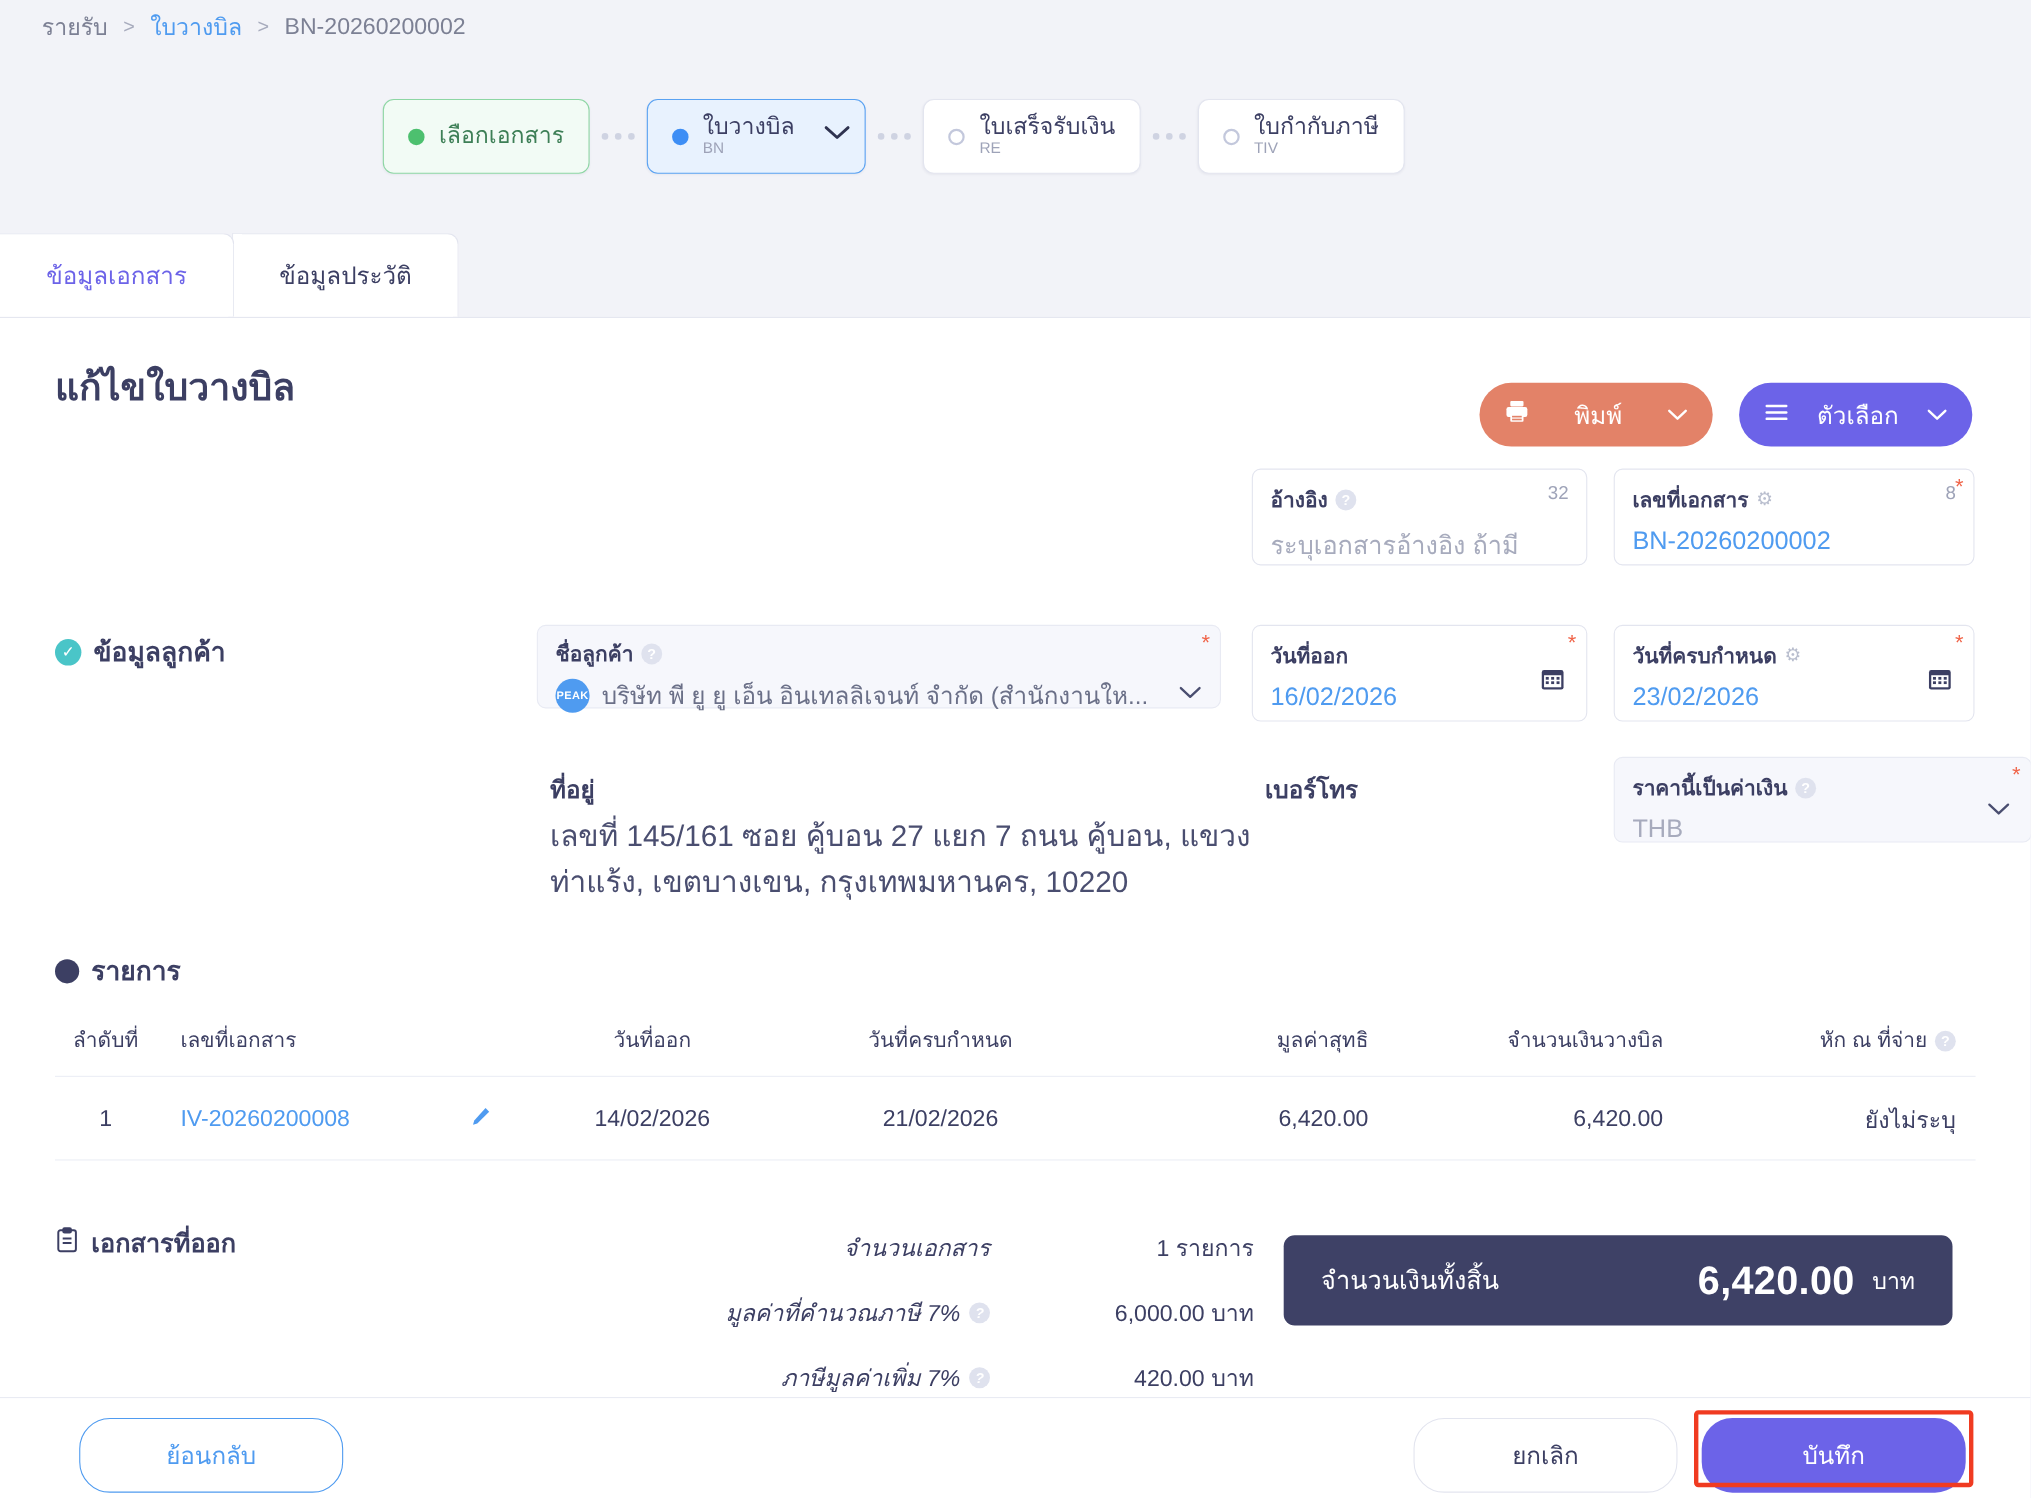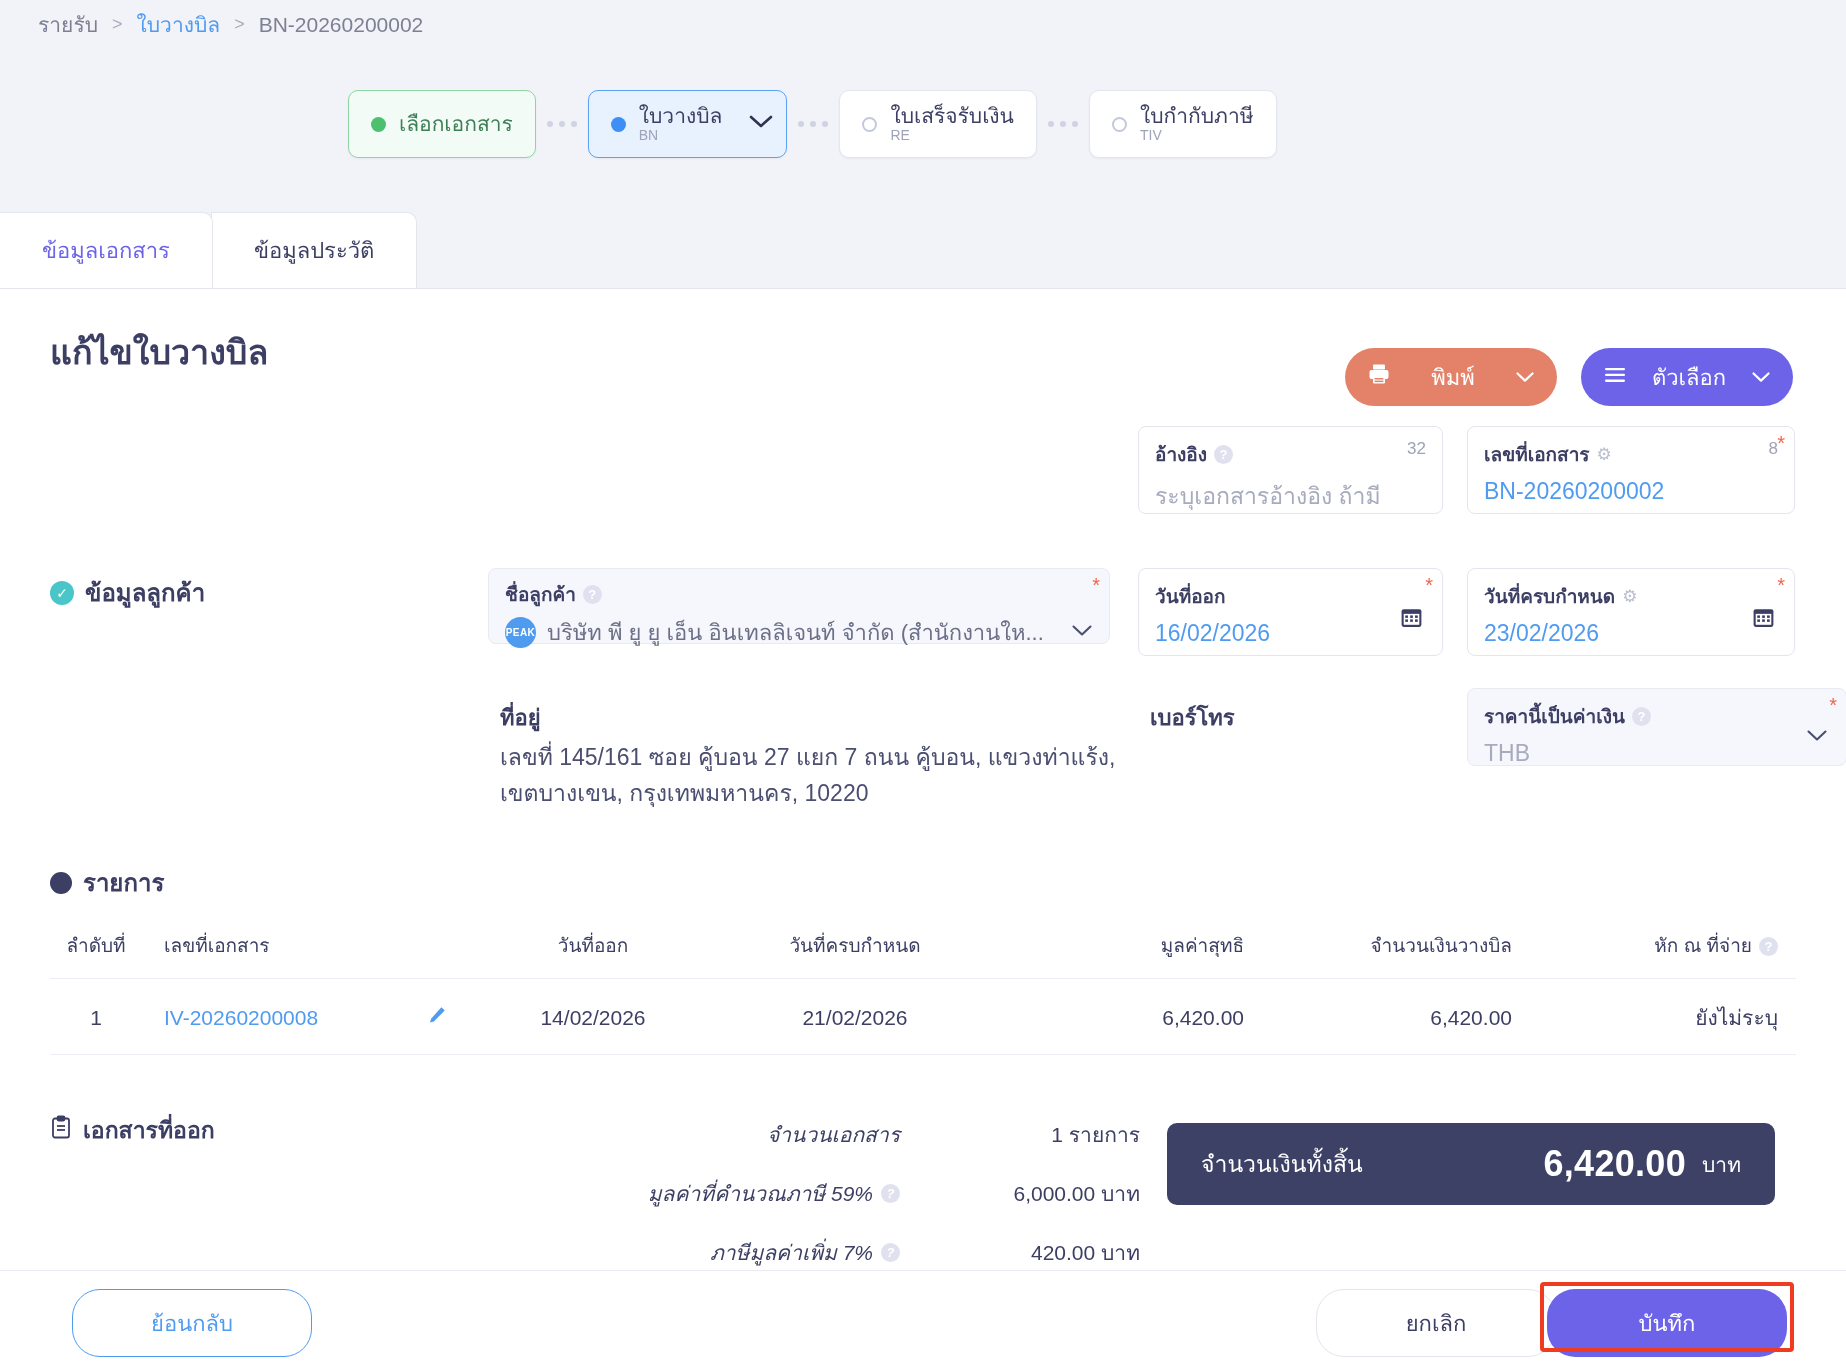--- a/index.html
+++ b/index.html
@@ -143,21 +143,21 @@
     display: flex; align-items: center; justify-content: center; flex: none;
   }
   .cust-name {
     font-size: 22px; color: #6b7088; white-space: nowrap;
     overflow: hidden; text-overflow: ellipsis; flex: 1;
   }
 
   .addr-label { position: absolute; left: 500px; top: 700px; font-size: 22px; font-weight: 700; }
   .addr-text {
     position: absolute; left: 500px; top: 740px; width: 640px;
-    font-size: 23px; color: #4a4e70; line-height: 1.55;
+    font-size: 27px; color: #4a4e70; line-height: 1.55;
   }
   .phone-label { position: absolute; left: 1150px; top: 700px; font-size: 22px; font-weight: 700; }
 
   
   .tbl { position: absolute; left: 50px; top: 930px; width: 1746px; }
   .thead {
     display: flex; align-items: center; font-size: 19px; color: #3c3f63;
     padding-bottom: 18px; border-bottom: 1px solid #eceef5;
   }
   .trow {
@@ -202,21 +202,21 @@
   .footer {
     position: absolute; left: 0; top: 1270px; width: 1846px; height: 92px;
     background: #fff; border-top: 1px solid #e9ebf3;
   }
   .fbtn {
     position: absolute; height: 68px; border-radius: 28px;
     display: flex; align-items: center; justify-content: center;
     font-size: 22px; cursor: pointer; background: #fff;
   }
   .btn-back { left: 72px; top: 18px; width: 240px; border: 1.5px solid #4f9bf0; color: #4f9bf0; }
-  .btn-cancel { left: 1316px; top: 18px; width: 240px; border: 1.5px solid #e3e5ef; color: #3c3f63; }
+  .btn-cancel { left: 1285px; top: 18px; width: 240px; border: 1.5px solid #e3e5ef; color: #3c3f63; }
   .btn-save {
     left: 1547px; top: 18px; width: 240px; background: #6c63e8; color: #fff; border: none;
   }
   .save-ring {
     position: absolute; left: 1540px; top: 11px; width: 254px; height: 70px;
     border: 4px solid #f03b21; border-radius: 4px; pointer-events: none;
   }
 </style>
 </head>
 <body>
@@ -482,21 +482,21 @@
 
   <div class="sum">
     <div class="sum-row">
       <div class="sum-lbl">
           <span>จำนวนเอกสาร</span>
         </div>
       <div class="sum-val">1 รายการ</div>
     </div>
     <div class="sum-row">
       <div class="sum-lbl">
-        <span>มูลค่าที่คำนวณภาษี 59%</span>
+        <span>มูลค่าที่คำนวณภาษี 7%</span>
         <span class="help">?</span>
       </div>
       <div class="sum-val">6,000.00 บาท</div>
     </div>
     <div class="sum-row">
       <div class="sum-lbl">
         <span>ภาษีมูลค่าเพิ่ม 7%</span>
         <span class="help">?</span>
       </div>
       <div class="sum-val">420.00 บาท</div>

